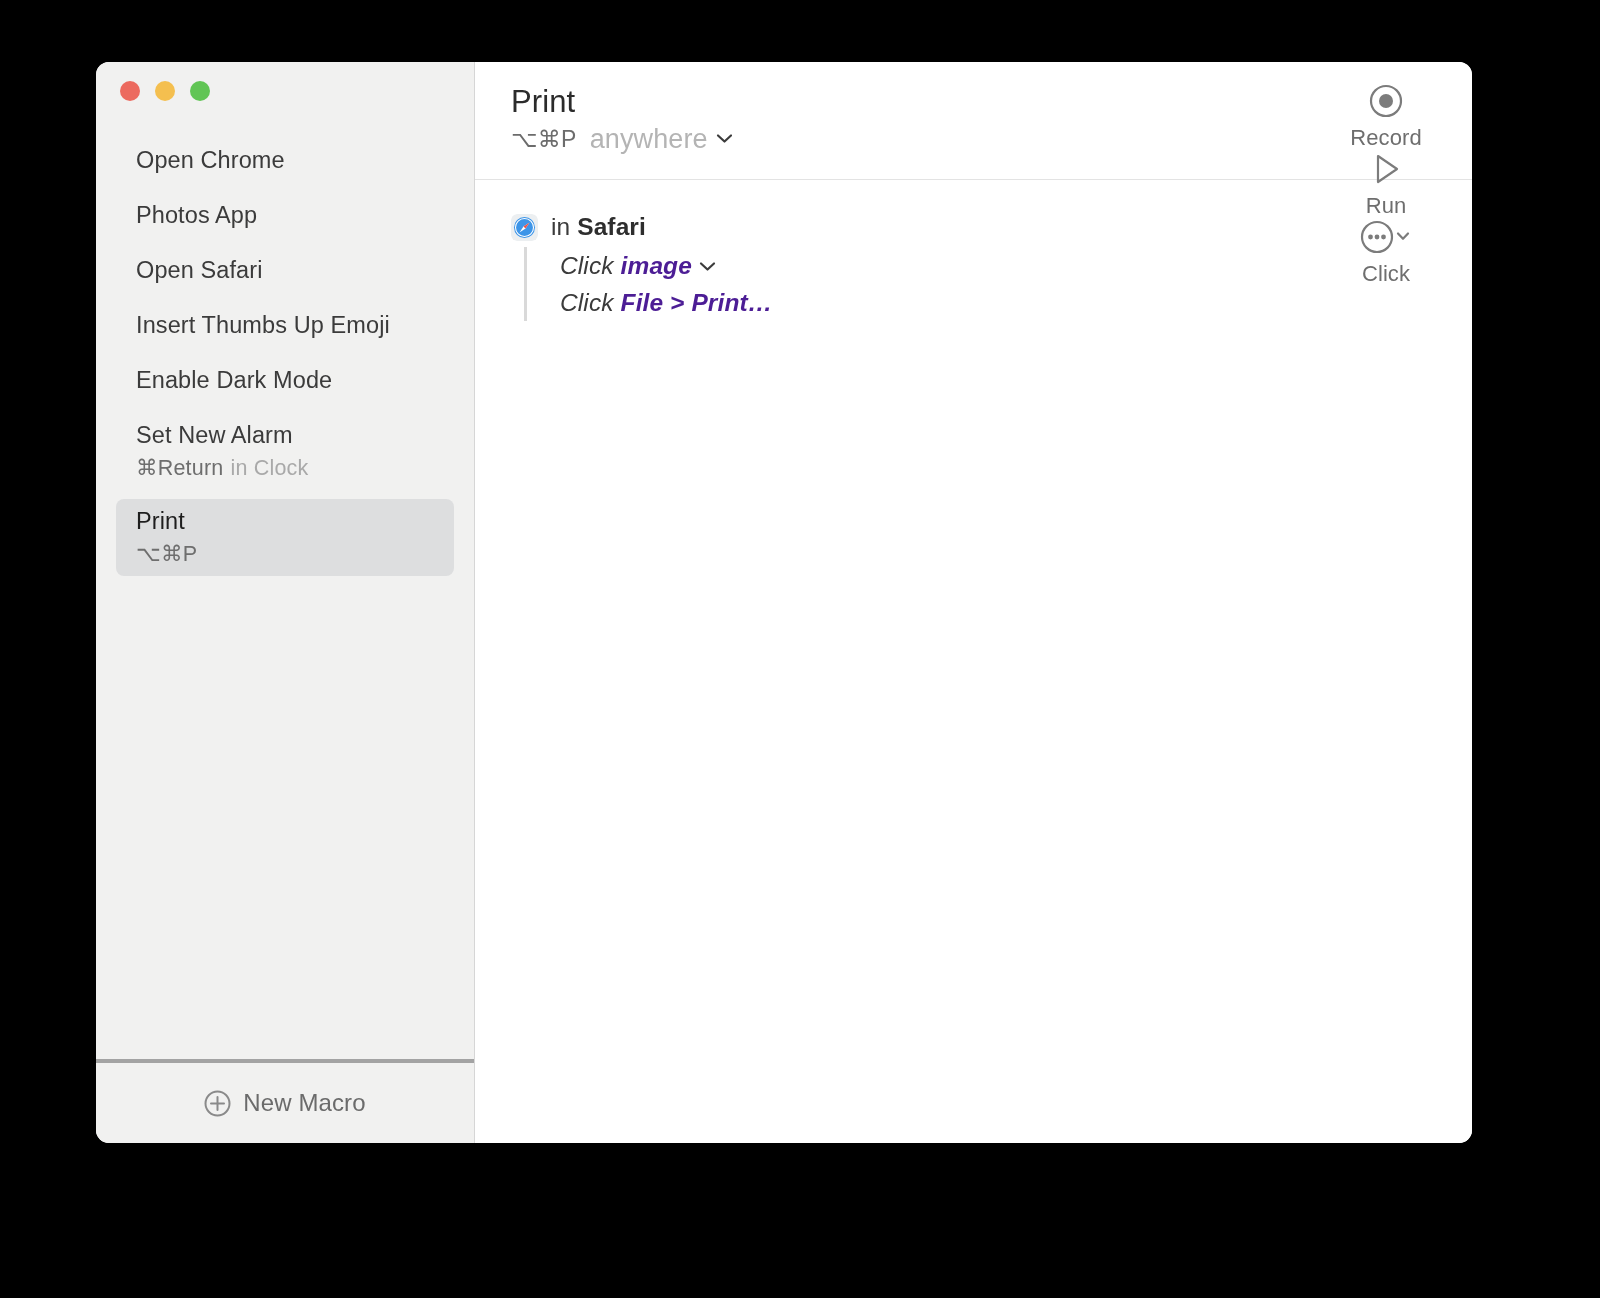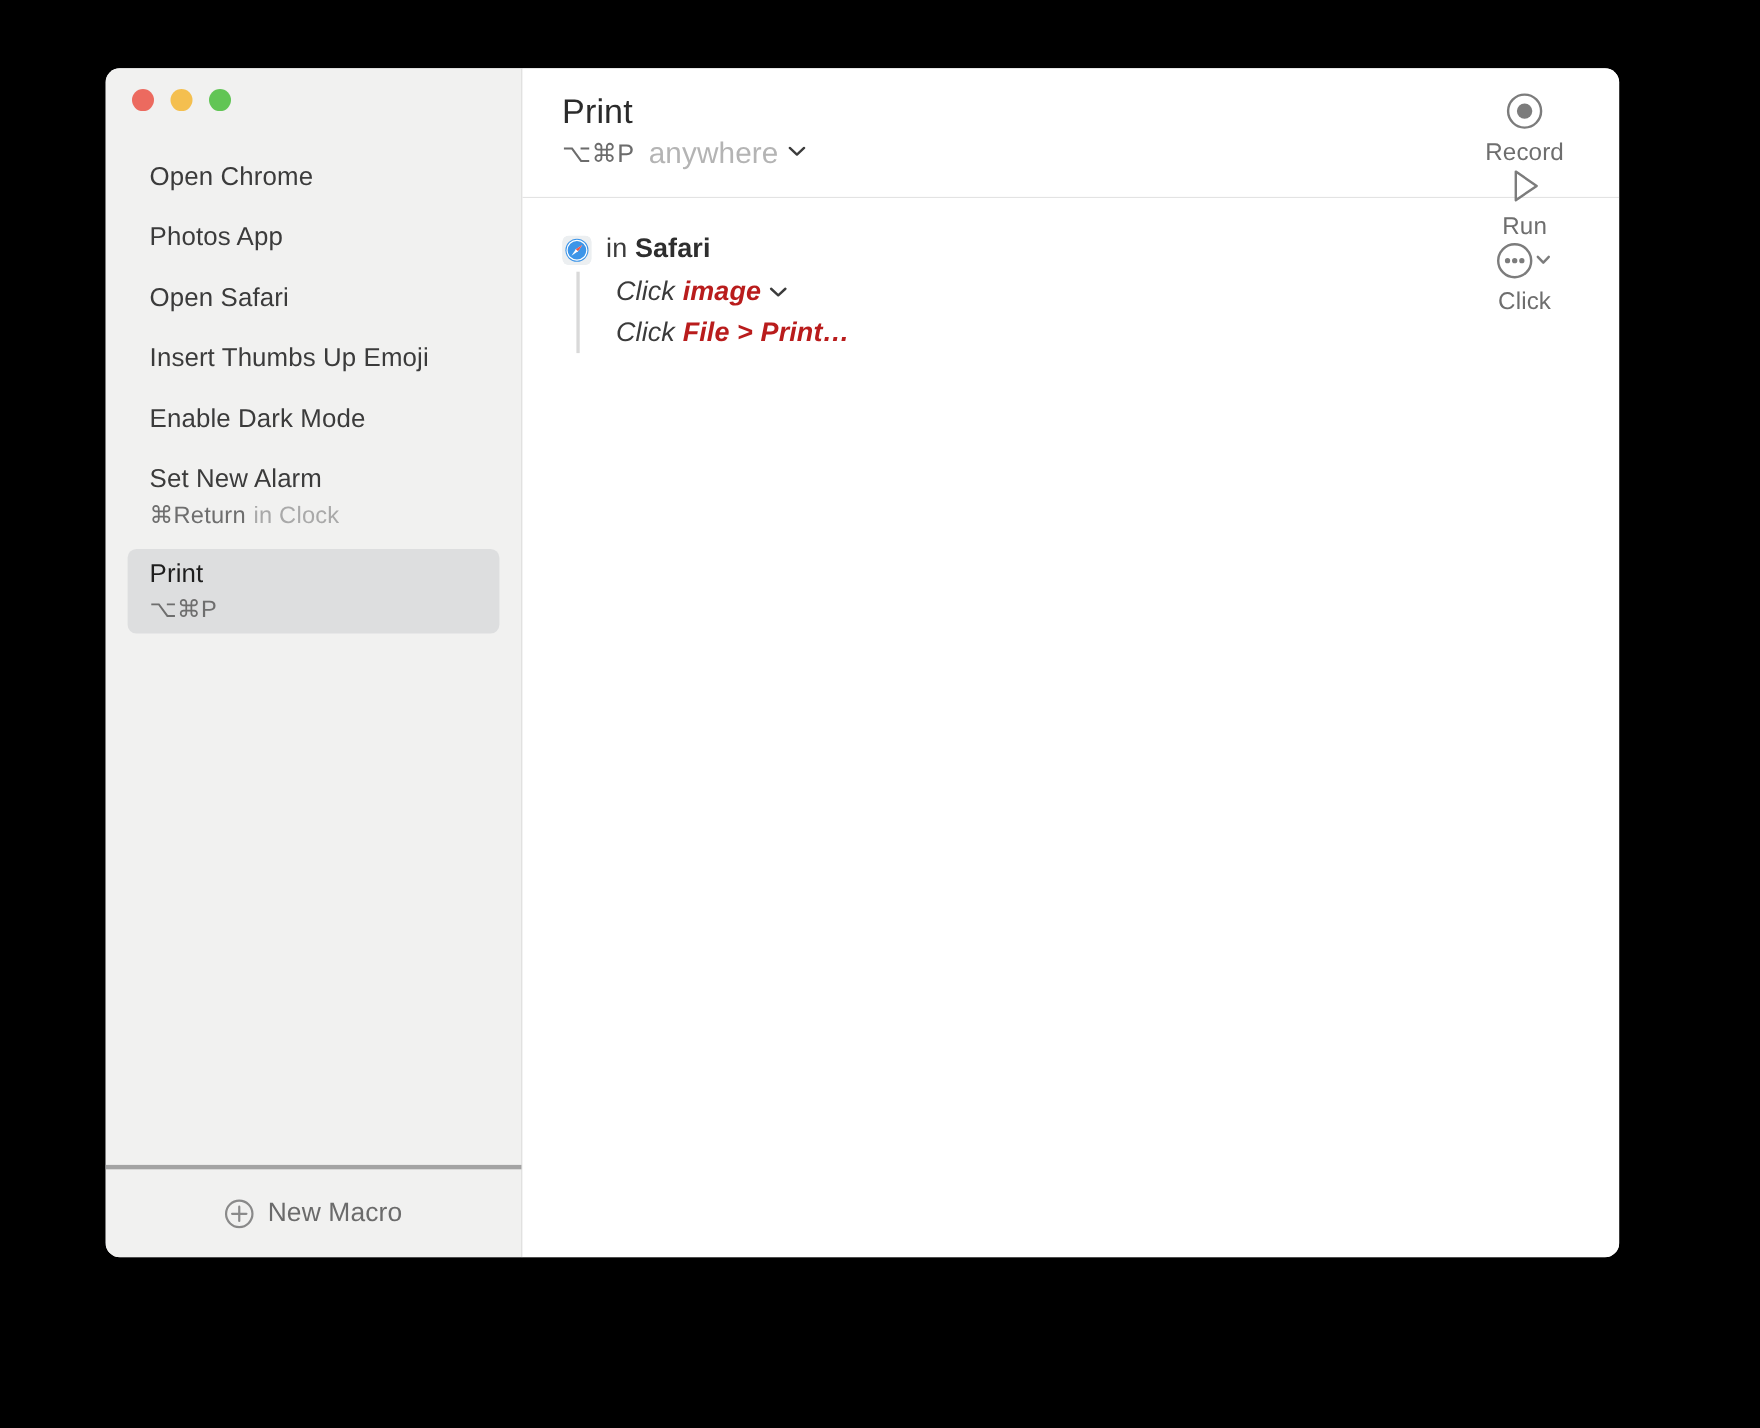--- a/index.html
+++ b/index.html
@@ -246,21 +246,21 @@
     line-height: 37px;
     letter-spacing: 0.1px;
     display: flex;
     align-items: center;
     gap: 7px;
     cursor: default;
     font-style: italic;
   }
   .step-row b {
     font-weight: 700;
-    color: #b91c1c;
+    color: #4c1d95;
   }
   .step-chev {
     display: inline-block;
     position: relative;
     top: -2px;
   }
 </style>
 </head>
 <body>
 

